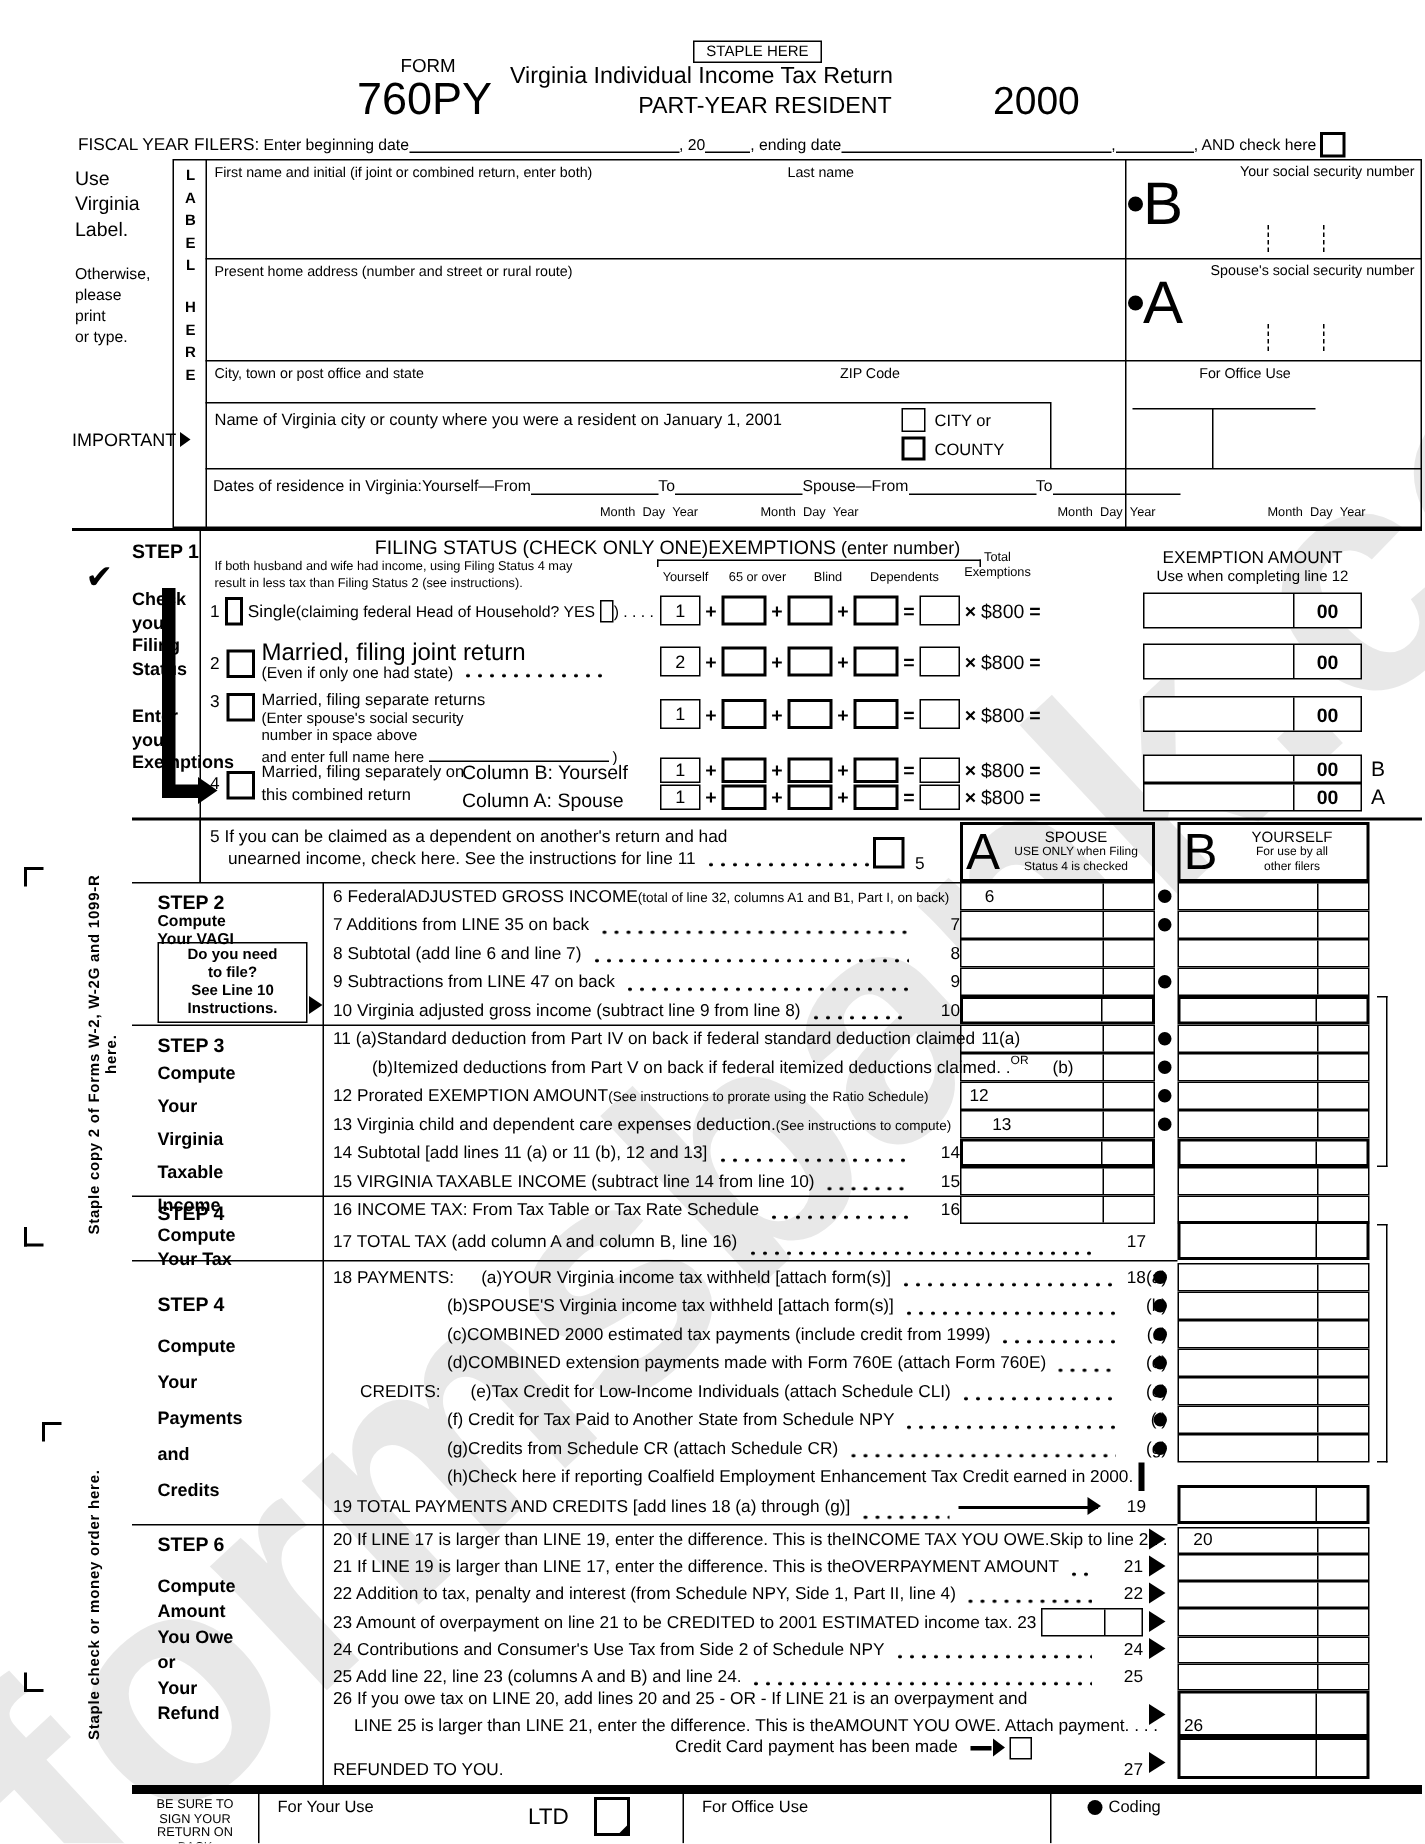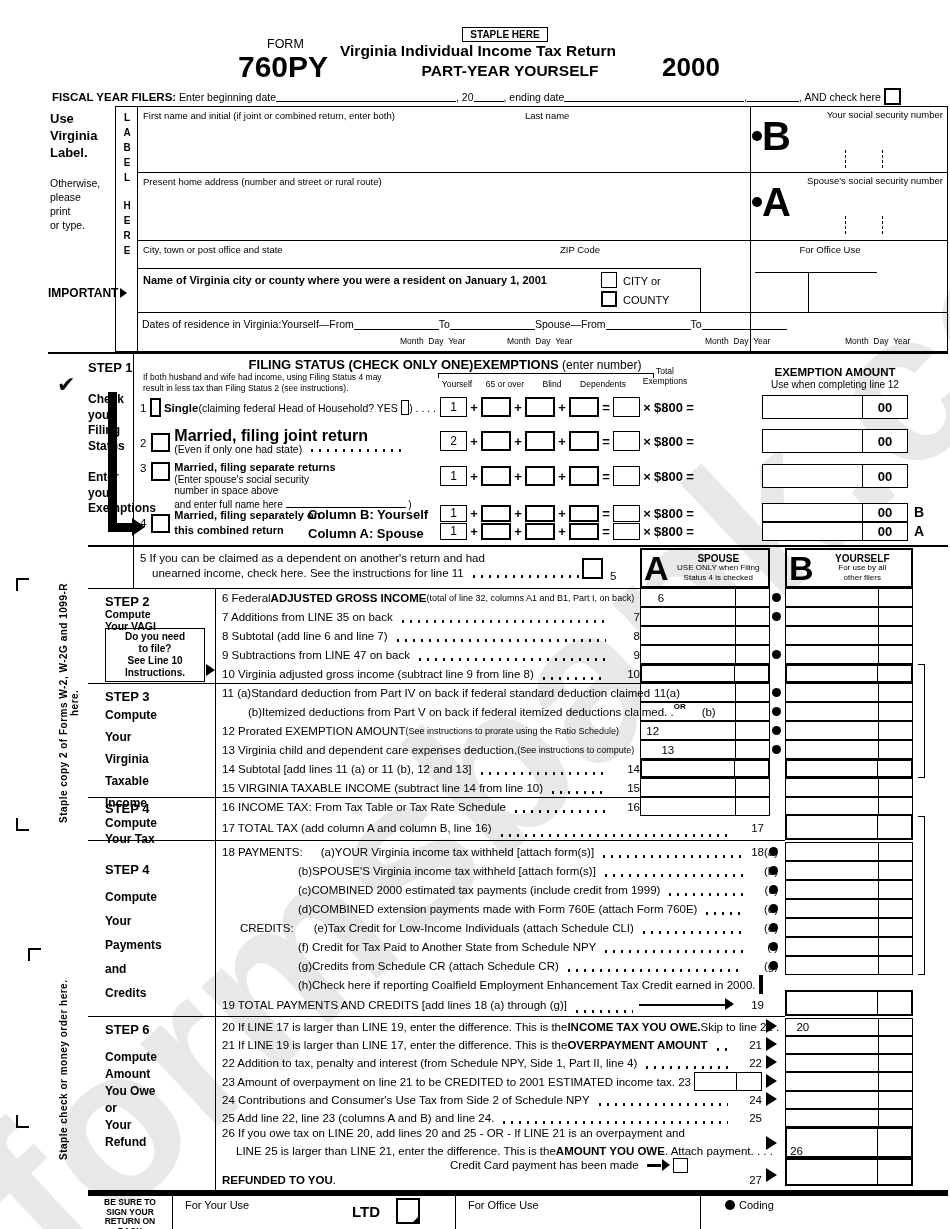--- a/index.html
+++ b/index.html
@@ -1,20 +1,20 @@
 <!DOCTYPE html>
 <html><head>
 <meta charset="utf-8">
 <style>
 *{margin:0;padding:0;box-sizing:border-box}
 html,body{background:#fff}
 #page{position:relative;width:950px;height:1229px;background:#fff;color:#000;
   font-family:"Liberation Sans","DejaVu Sans",sans-serif;overflow:hidden}
 .abs{position:absolute}
-.b{font-weight:bold}
+.b{font-weight:normal}
 .ctr{text-align:center}
 .fs{font-size:11.5px}
 .sm{font-size:9px}
 .xs{font-size:8.5px}
 .r{position:absolute;display:flex;align-items:center;white-space:nowrap}
 .dots{flex:1;height:3px;margin:0 4px 3px 6px;align-self:flex-end;
   background-image:radial-gradient(circle,#000 1.1px,transparent 1.3px);
   background-size:8px 3px;background-repeat:repeat-x}
 .ln{min-width:30px;text-align:right}
 .hline{position:absolute;border-top:1.5px solid #000}
@@ -48,21 +48,21 @@
 </head>
 <body>
 
 <div id="page">
   <div class="wm">formsbank.com</div>
 
   <div class="abs z ctr b" style="left:462px;top:27px;width:86px;border:1.6px solid #000;font-size:10px;padding:1px 0">STAPLE HERE</div>
   <div class="abs z" style="left:267px;top:37px;font-size:12.5px">FORM</div>
   <div class="abs z b" style="left:238px;top:50px;font-size:30px">760PY</div>
   <div class="abs z b" style="left:340px;top:42px;font-size:15.5px">Virginia Individual Income Tax Return</div>
-  <div class="abs z b ctr" style="left:340px;top:62px;width:340px;font-size:15.5px">PART-YEAR YOURSELF</div>
+  <div class="abs z b ctr" style="left:340px;top:62px;width:340px;font-size:15.5px">PART-YEAR RESIDENT</div>
   <div class="abs z b" style="left:662px;top:52px;font-size:26px">2000</div>
 
   <div class="r z" style="left:52px;top:88px;width:876px;font-size:10.5px">
     <span class="b" style="font-size:11.5px">FISCAL YEAR FILERS:</span>&nbsp;
     <span>Enter beginning date</span>
     <span class="uline" style="width:180px"></span>
     <span>, 20</span>
     <span class="uline" style="width:30px"></span>
     <span>, ending date</span>
     <span class="uline" style="width:180px"></span>

